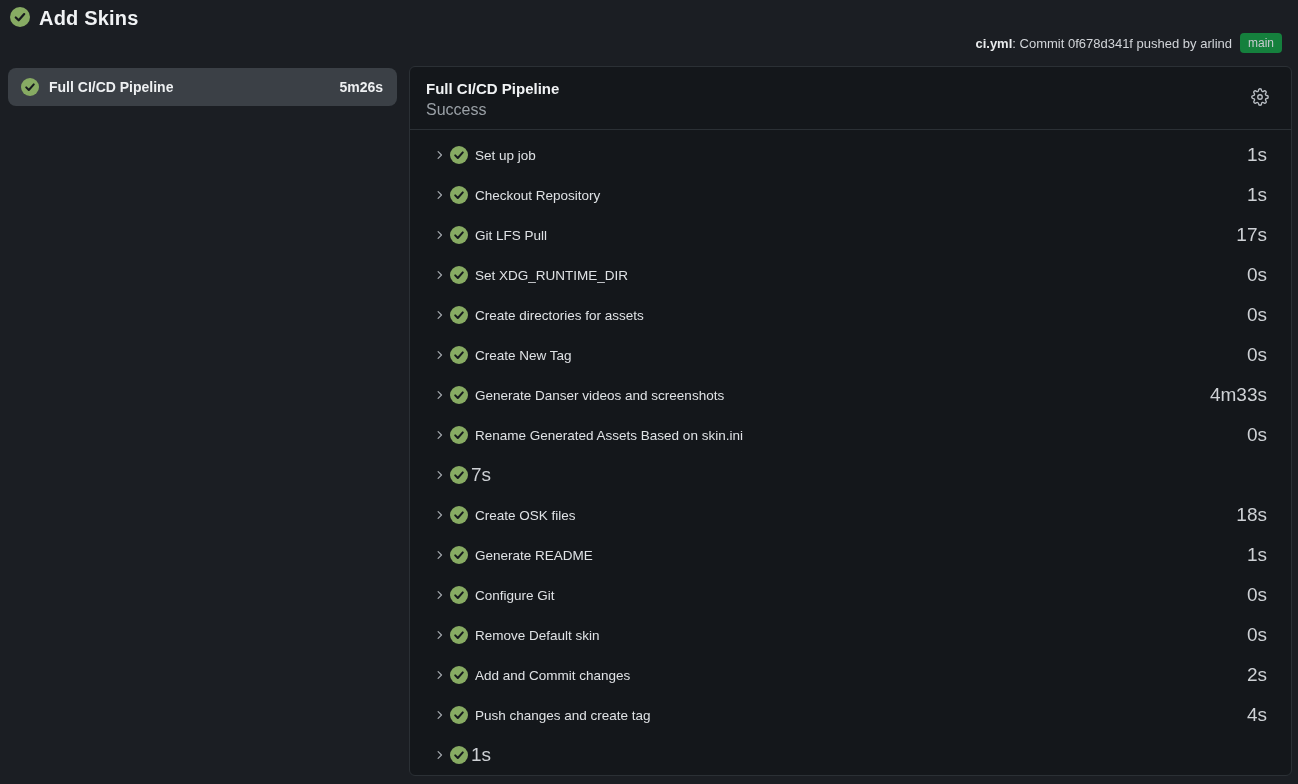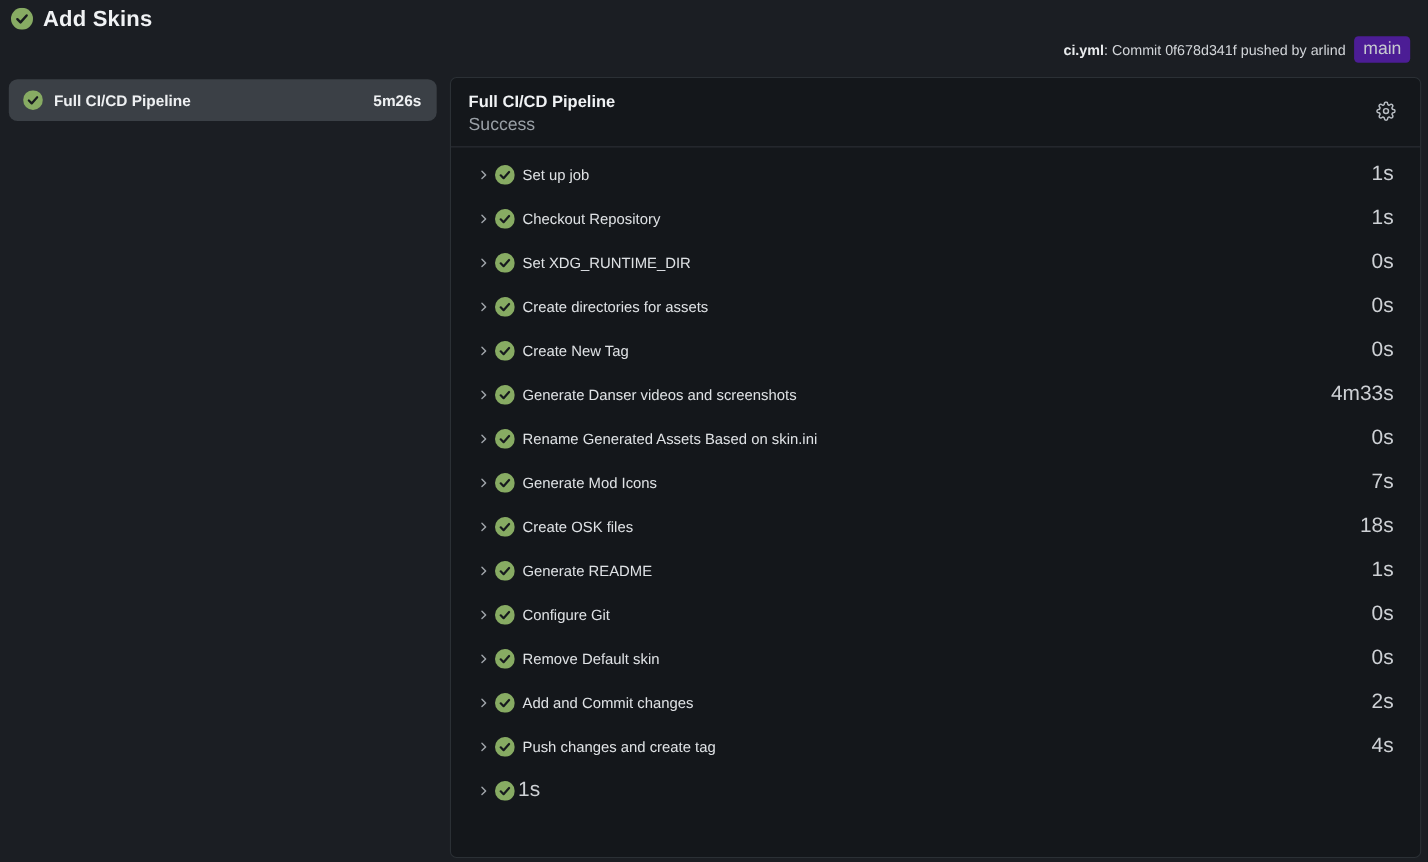--- a/index.html
+++ b/index.html
@@ -16,23 +16,23 @@
   .run-title-row { display: flex; align-items: flex-start; gap: 9px; }
   .run-title { font-size: 20px; font-weight: 600; color: #f0f2f4; letter-spacing: .2px; }
   .run-sub {
     margin: 3px 0 0 38px;
     font-size: 13px;
     color: #d2d5d9;
     display: flex; align-items: center; gap: 8px; justify-content: flex-end;
   }
   .run-sub .wf { font-weight: 700; color: #e9ebed; }
   .branch-badge {
-    background: #4c1d95;
+    background: #15803d;
     color: #c6cacf;
-    font-size: 16px;
+    font-size: 12px;
     line-height: 1;
     padding: 4px 8px;
     border-radius: 4px;
     cursor: pointer;
   }
 
   
   .content { display: flex; gap: 12px; padding: 0 6px 0 8px; margin-top: 13px; align-items: flex-start; }
 
   
@@ -171,20 +171,34 @@
     </span>
     <span class="step-check">
       <svg class="icon-check" width="18" height="18" viewBox="0 0 18 18">
               <use href="#def-check-circle"></use>
             </svg>
     </span>
     <span class="step-name">Checkout Repository</span>
     <span class="step-duration">1s</span>
   </div>
 
+  <div class="step-row">
+    <span class="chev">
+      <svg width="12" height="12" viewBox="0 0 16 16">
+              <path d="M5.5 3.5 L10 8 L5.5 12.5" stroke="#a0a5ab" stroke-width="1.7" fill="none" stroke-linecap="round" stroke-linejoin="round"></path>
+            </svg>
+    </span>
+    <span class="step-check">
+      <svg class="icon-check" width="18" height="18" viewBox="0 0 18 18">
+              <use href="#def-check-circle"></use>
+            </svg>
+    </span>
+    <span class="step-name">Git LFS Pull</span>
+    <span class="step-duration">17s</span>
+  </div>
 
   <div class="step-row">
     <span class="chev">
       <svg width="12" height="12" viewBox="0 0 16 16">
               <path d="M5.5 3.5 L10 8 L5.5 12.5" stroke="#a0a5ab" stroke-width="1.7" fill="none" stroke-linecap="round" stroke-linejoin="round"></path>
             </svg>
     </span>
     <span class="step-check">
       <svg class="icon-check" width="18" height="18" viewBox="0 0 18 18">
               <use href="#def-check-circle"></use>
@@ -258,21 +272,20 @@
     <span class="chev">
       <svg width="12" height="12" viewBox="0 0 16 16">
               <path d="M5.5 3.5 L10 8 L5.5 12.5" stroke="#a0a5ab" stroke-width="1.7" fill="none" stroke-linecap="round" stroke-linejoin="round"></path>
             </svg>
     </span>
     <span class="step-check">
       <svg class="icon-check" width="18" height="18" viewBox="0 0 18 18">
               <use href="#def-check-circle"></use>
             </svg>
     </span>
-    <span class="step-name">Generate Mod Icons</span>
     <span class="step-duration">7s</span>
   </div>
 
   <div class="step-row">
     <span class="chev">
       <svg width="12" height="12" viewBox="0 0 16 16">
               <path d="M5.5 3.5 L10 8 L5.5 12.5" stroke="#a0a5ab" stroke-width="1.7" fill="none" stroke-linecap="round" stroke-linejoin="round"></path>
             </svg>
     </span>
     <span class="step-check">

